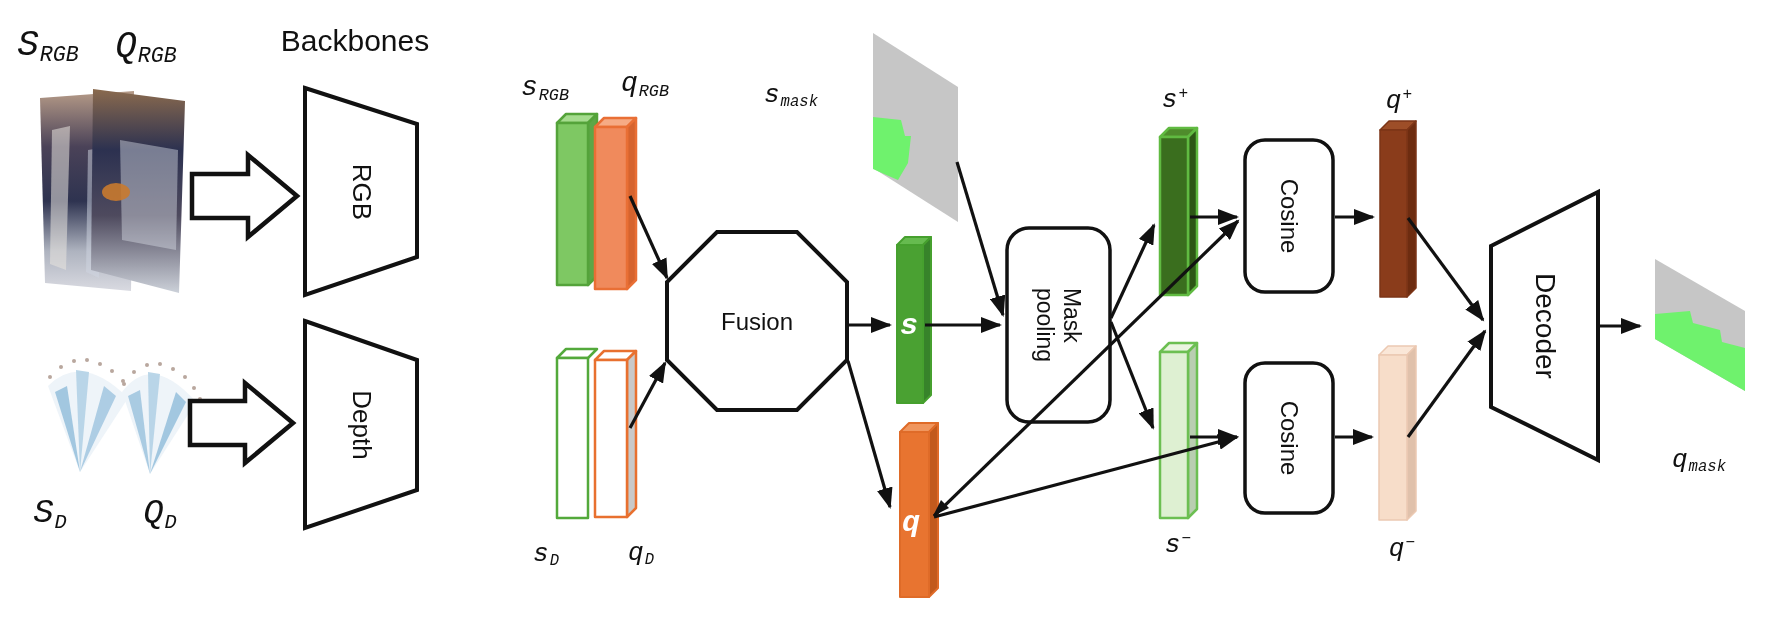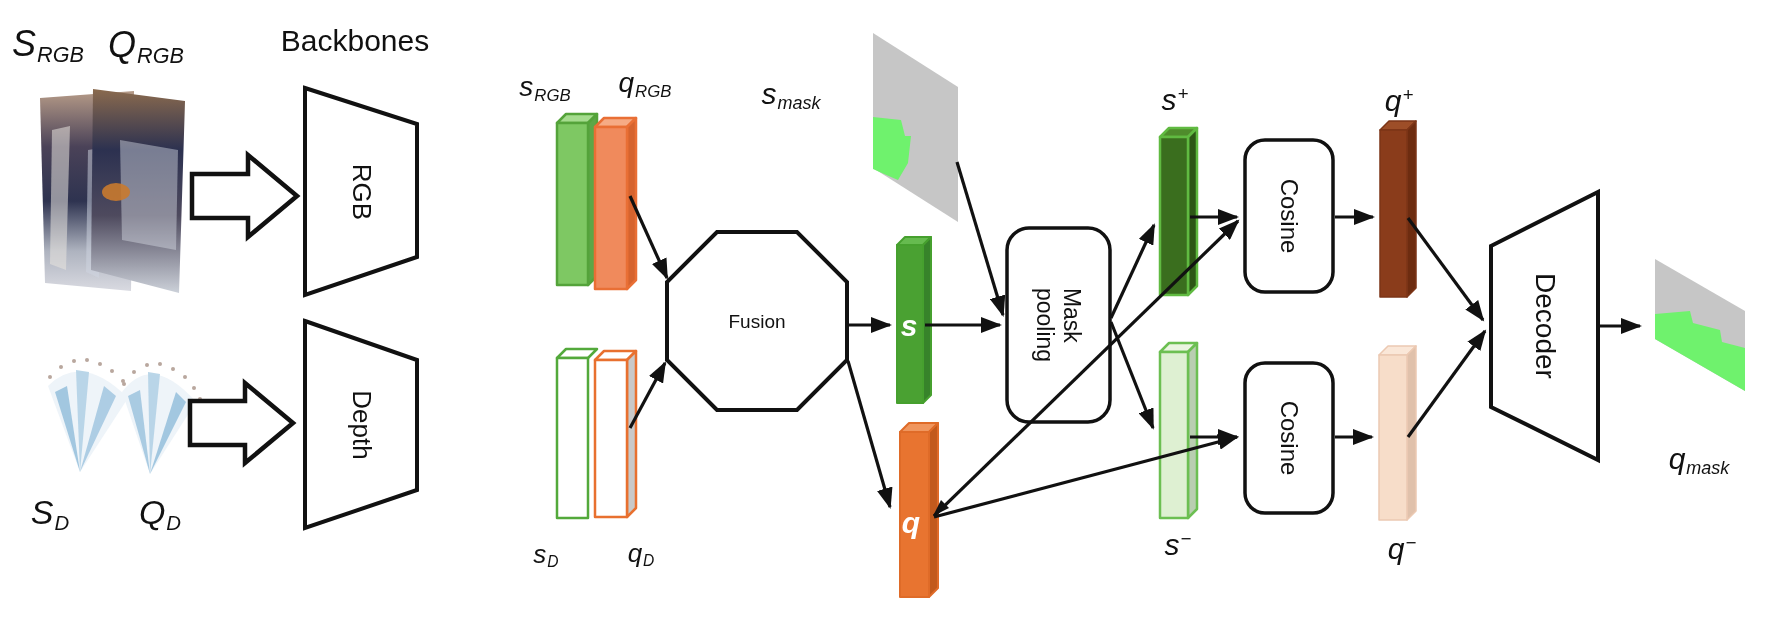--- a/index.html
+++ b/index.html
@@ -1,28 +1,28 @@
 <!DOCTYPE html>
 <html><head>
 <meta charset="utf-8">
 <style>
   html,body{margin:0;padding:0;background:#ffffff;}
   #canvas{position:relative;width:1766px;height:618px;background:#ffffff;overflow:hidden;
           font-family:"Liberation Sans",sans-serif;}
   #wires{position:absolute;left:0;top:0;}
   .txt{position:absolute;transform:translate(-50%,-50%);color:#111;white-space:nowrap;}
   .sans{font-family:"Liberation Sans",sans-serif;}
-  .math{font-family:Liberation Sans, sans-serif;font-style:italic;}
+  .math{font-family:Liberation Mono, monospace;font-style:italic;}
   .sub{font-size:0.60em;font-style:italic;vertical-align:-0.28em;margin-left:1px;}
   .sup{font-size:0.62em;font-style:italic;vertical-align:0.55em;margin-left:1px;}
-  .sz36{font-size:36px;} .sz34{font-size:34px;} .sz30{font-size:30px;}
+  .sz36{font-size:36px;} .sz34{font-size:34px;} .sz30{font-size:26px;}
   .sz28{font-size:28px;} .sz26{font-size:26px;}
   .heading{font-size:30px;text-align:center;}
   .node{font-size:26px;}
-  .fusion{font-size:19px;}
+  .fusion{font-size:24px;}
   .cosine{font-size:24px;}
   .decoder{font-size:28px;}
   .pool{font-size:23px;line-height:27px;}
   .vtext{writing-mode:vertical-rl;}
   .vtext span{display:block;}
   .onbar{color:#fff;font-weight:bold;font-size:30px;}
 </style>
 </head>
 <body>
 

